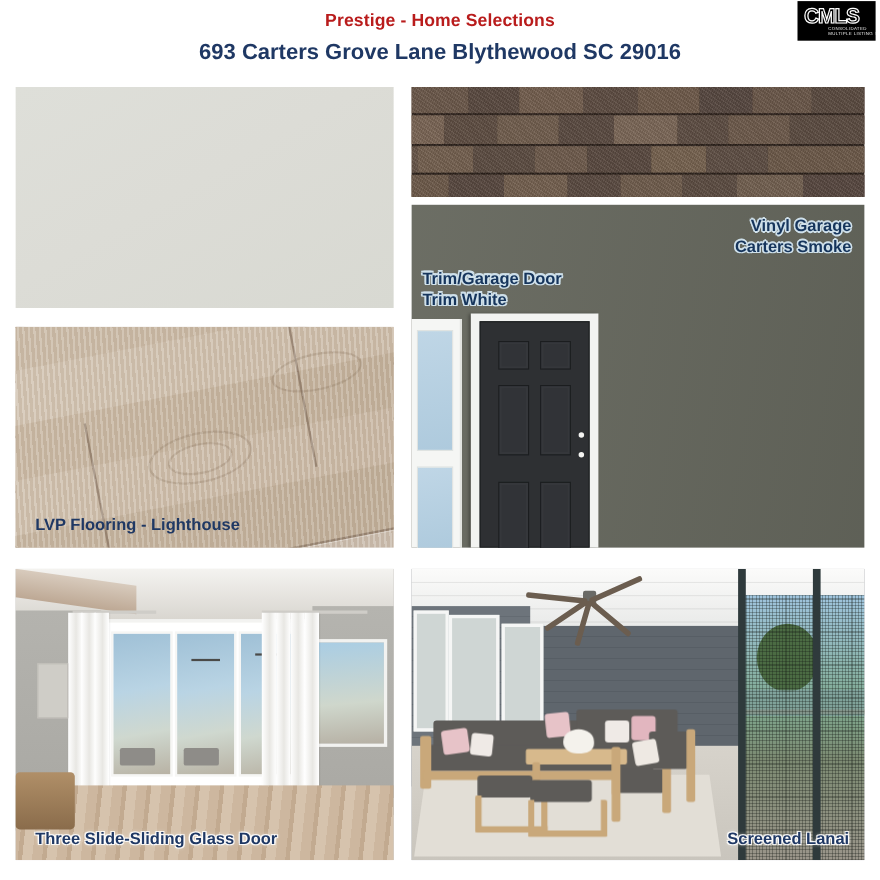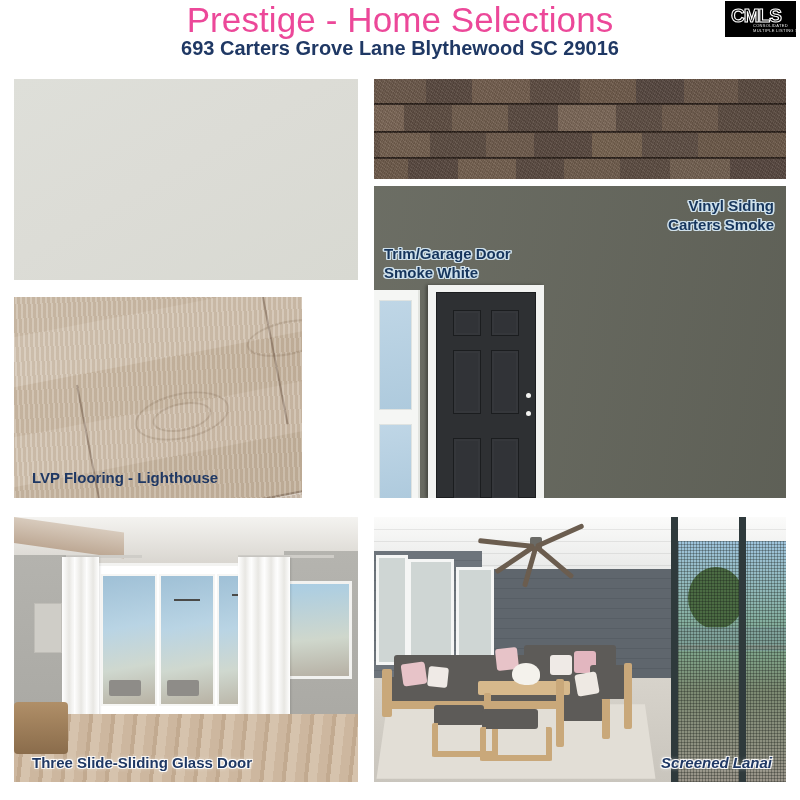--- a/index.html
+++ b/index.html
@@ -22,23 +22,23 @@
     left: 0; top: 0;
     width: 800px; height: 72px;
   }
   .title-block {
     position: absolute;
     left: 0; top: 5px;
     width: 800px;
     text-align: center;
   }
   .title-main {
-    font-size: 35px;
-    font-weight: normal;
-    color: #ec4899;
+    font-size: 16px;
+    font-weight: bold;
+    color: #b91c1c;
     letter-spacing: 0.1px;
     line-height: 30px;
   }
   .title-sub {
     font-size: 20px;
     font-weight: bold;
     color: #1f3864;
     line-height: 25px;
     margin-top: 1px;
   }
@@ -103,21 +103,21 @@
   }
 
   
   #panel-paint { left: 14px; top: 79px; width: 344px; height: 201px; }
   .paint-swatch {
     position: absolute; inset: 0;
     background: linear-gradient(150deg, #dedfd9 0%, #dcdcd6 45%, #d8d9d2 100%);
   }
 
   
-  #panel-floor { left: 14px; top: 297px; width: 288px; height: 201px; }
+  #panel-floor { left: 14px; top: 297px; width: 344px; height: 201px; }
   .floor-art { position: absolute; inset: 0; overflow: hidden; background:#cbbdae; }
   .floor-art .plank {
     position: absolute;
     left: -130px; width: 620px; height: 58px;
     transform-origin: left center;
     transform: rotate(-11deg);
     border-bottom: 2px solid rgba(90,70,55,0.42);
     box-shadow: 0 1px 0 rgba(255,255,255,0.35);
   }
   .floor-art .grain {
@@ -411,27 +411,27 @@
       <div class="dpanel" style="left:16px; top:57px; width:26px; height:62px;"></div>
       <div class="dpanel" style="left:54px; top:57px; width:26px; height:62px;"></div>
       <div class="dpanel" style="left:16px; top:145px; width:26px; height:60px;"></div>
       <div class="dpanel" style="left:54px; top:145px; width:26px; height:60px;"></div>
       <div class="knob" style="left:89px; top:100px;"></div>
       <div class="knob" style="left:89px; top:118px;"></div>
     </div>
   </div>
 
   <div class="plabel outlined" style="right:12px; top:10px; text-align:right;">
-    <div>Vinyl Siding</div>
+    <div>Vinyl Garage</div>
     <div>Carters Smoke</div>
   </div>
 
   <div class="plabel outlined" style="left:10px; top:58px;">
     <div>Trim/Garage Door</div>
-    <div>Smoke White</div>
+    <div>Trim White</div>
   </div>
 
 </div>
 
 <div class="panel" id="panel-slider">
   <div class="slider-art">
     <div class="sl-ceiling"></div>
     <div class="sl-beam"></div>
     <div class="sl-wall-l"></div>
     <div class="sl-wall-r"></div>
@@ -524,14 +524,14 @@
 
     <div class="ln-screen">
       <div class="abs" style="left:16px; top:26px; width:56px; height:62px; background:#4b6b43; border-radius:50%;"></div>
       <div class="abs" style="left:0; top:104px; width:100%; height:4px; background:#8d7f63;"></div>
       <div class="abs" style="left:0; top:86px; width:100%; height:24px; background:#7f9e9d; opacity:.7;"></div>
     </div>
     <div class="ln-screen-post" style="right:108px;"></div>
     <div class="ln-screen-post" style="right:40px;"></div>
   </div>
 
-  <div class="plabel glow" style="right:14px; bottom:10px;font-style:italic;">Screened Lanai</div>
+  <div class="plabel glow" style="right:14px; bottom:10px;">Screened Lanai</div>
 </div>
 
 </body></html>

